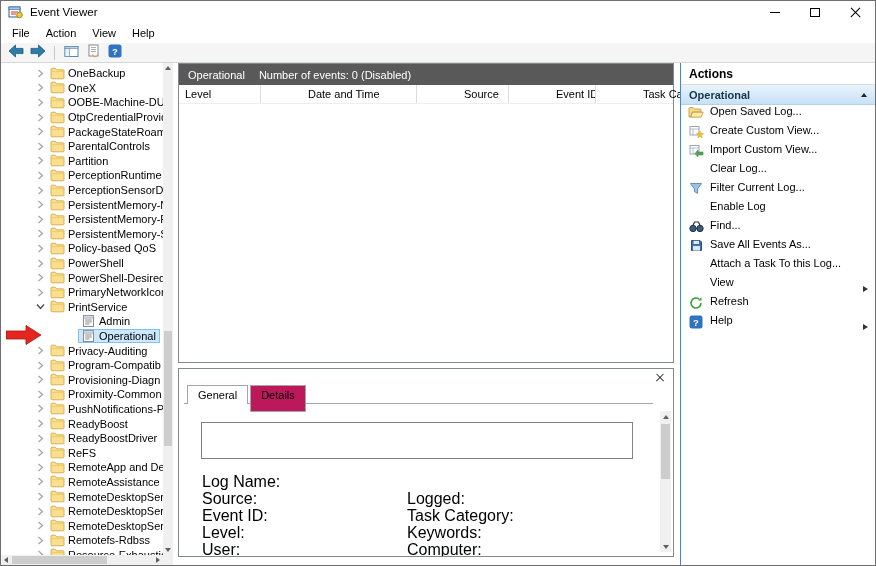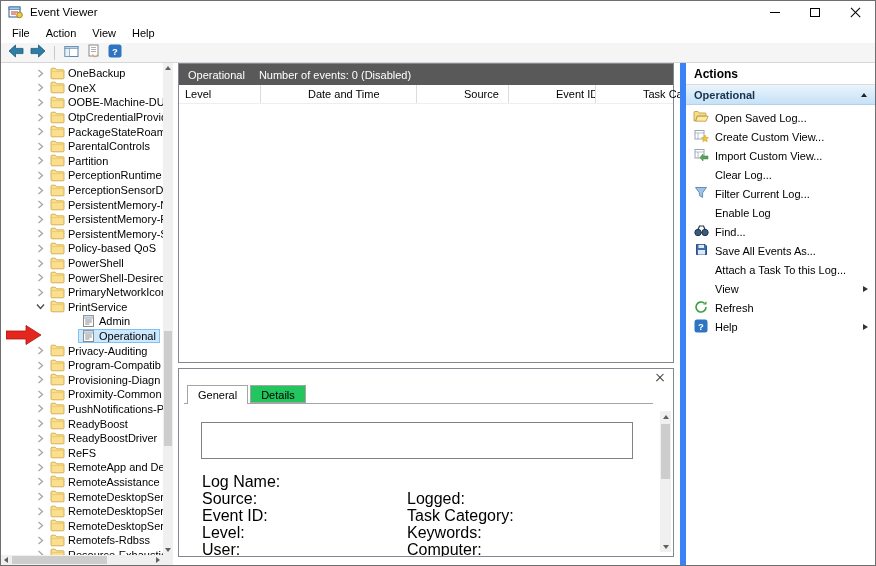--- a/index.html
+++ b/index.html
@@ -64,38 +64,38 @@
   .list-panel { height: 300px; flex: none; border: 1px solid #828790; display: flex; flex-direction: column; background: #fff; }
   .list-header { height: 21px; flex: none; background: #595959; color: #fff; display: flex; align-items: center; padding: 0 9px; font-size: 11px; gap: 14px; }
   .cols { height: 19px; flex: none; display: flex; border-bottom: 1px solid #eeeeee; gap: 41px; }
   .col { font-size: 11px; color: #000; padding: 3px 0 0 6px; border-right: 1px solid #dcdcdc; overflow: hidden; white-space: nowrap; flex: none; }
   .col.filler { flex: 1; border-right: none; }
   .list-body { flex: 1; background: #fff; }
 
   .preview-panel { margin-top: 5px; flex: 1; border: 1px solid #828790; position: relative; background: #fff; overflow: hidden; }
   .preview-close { position: absolute; top: 2px; right: 5px; width: 16px; height: 13px; display: flex; align-items: center; justify-content: center; z-index: 3; }
   .tabs { position: absolute; top: 16px; left: 8px; display: flex; z-index: 2; }
-  .tab { height: 18px; padding: 3px 10px; font-size: 11px; line-height: 12px; border: 1px solid #a5a5a5; background: #22c55e; margin-right: 2px; }
+  .tab { height: 27px; padding: 3px 10px; font-size: 11px; line-height: 12px; border: 1px solid #a5a5a5; background: #be185d; margin-right: 2px; }
   .tab.active { height: 19px; background: #fff; border-bottom: none; z-index: 2; }
   .tab-underline { position: absolute; top: 34px; left: 5px; right: 20px; height: 1px; background: #a5a5a5; }
   .desc-box { position: absolute; left: 22px; top: 53px; width: 432px; height: 37px; border: 1px solid #7f8388; background: #fff; }
   .fields { position: absolute; left: 23px; top: 104px; right: 12px; font-size: 16px; color: #000; }
   .frow { display: flex; height: 17px; align-items: flex-start; }
   .fl { width: 205px; flex: none; }
   .fr { flex: 1; }
   .pv-scroll { position: absolute; top: 42px; right: 2px; bottom: 4px; width: 11px; background: #f0f0f0; }
   .pv-scroll .scroll-btn { width: 11px; height: 11px; }
   .pv-scroll .vthumb { top: 13px; height: 55px; }
 
   
-  .actions-panel { width: 195px; flex: none; border-left: 6px solid #3b82f6; background: #fff; display: flex; flex-direction: column; }
+  .actions-panel { width: 195px; flex: none; border-left: 1px solid #3b82f6; background: #fff; display: flex; flex-direction: column; }
   .actions-title { height: 22px; flex: none; font-size: 12px; font-weight: bold; color: #000; padding: 4px 0 0 8px; border-bottom: 1px solid #dcdcdc; }
   .actions-section { height: 20px; flex: none; background: linear-gradient(#e9f4fc, #c6e1f7); border-bottom: 1px solid #b3d2ea; display: flex; align-items: center; padding: 0 8px; font-size: 11px; font-weight: bold; color: #16344f; }
   .collapse { margin-left: auto; display: flex; align-items: center; }
-  .action-item { height: 19px; display: flex; align-items: flex-end; padding-left: 7px; font-size: 11px; color: #000; position: relative; }
+  .action-item { height: 19px; display: flex; align-items: flex-start; padding-left: 7px; font-size: 11px; color: #000; position: relative; }
   .aicon { width: 16px; height: 15px; flex: none; margin-right: 6px; display: flex; align-items: center; justify-content: center; }
   .alabel { white-space: nowrap; overflow: hidden; }
   .sub-arrow { position: absolute; right: 7px; top: 6px; }
   .sub-arrow .tri-right { border-left-color: #333; border-left-width: 5px; border-top-width: 3.5px; border-bottom-width: 3.5px; }
 
   
   .red-arrow { position: absolute; left: 5px; top: 323px; z-index: 10; }
 </style>
 </head>
 <body>

